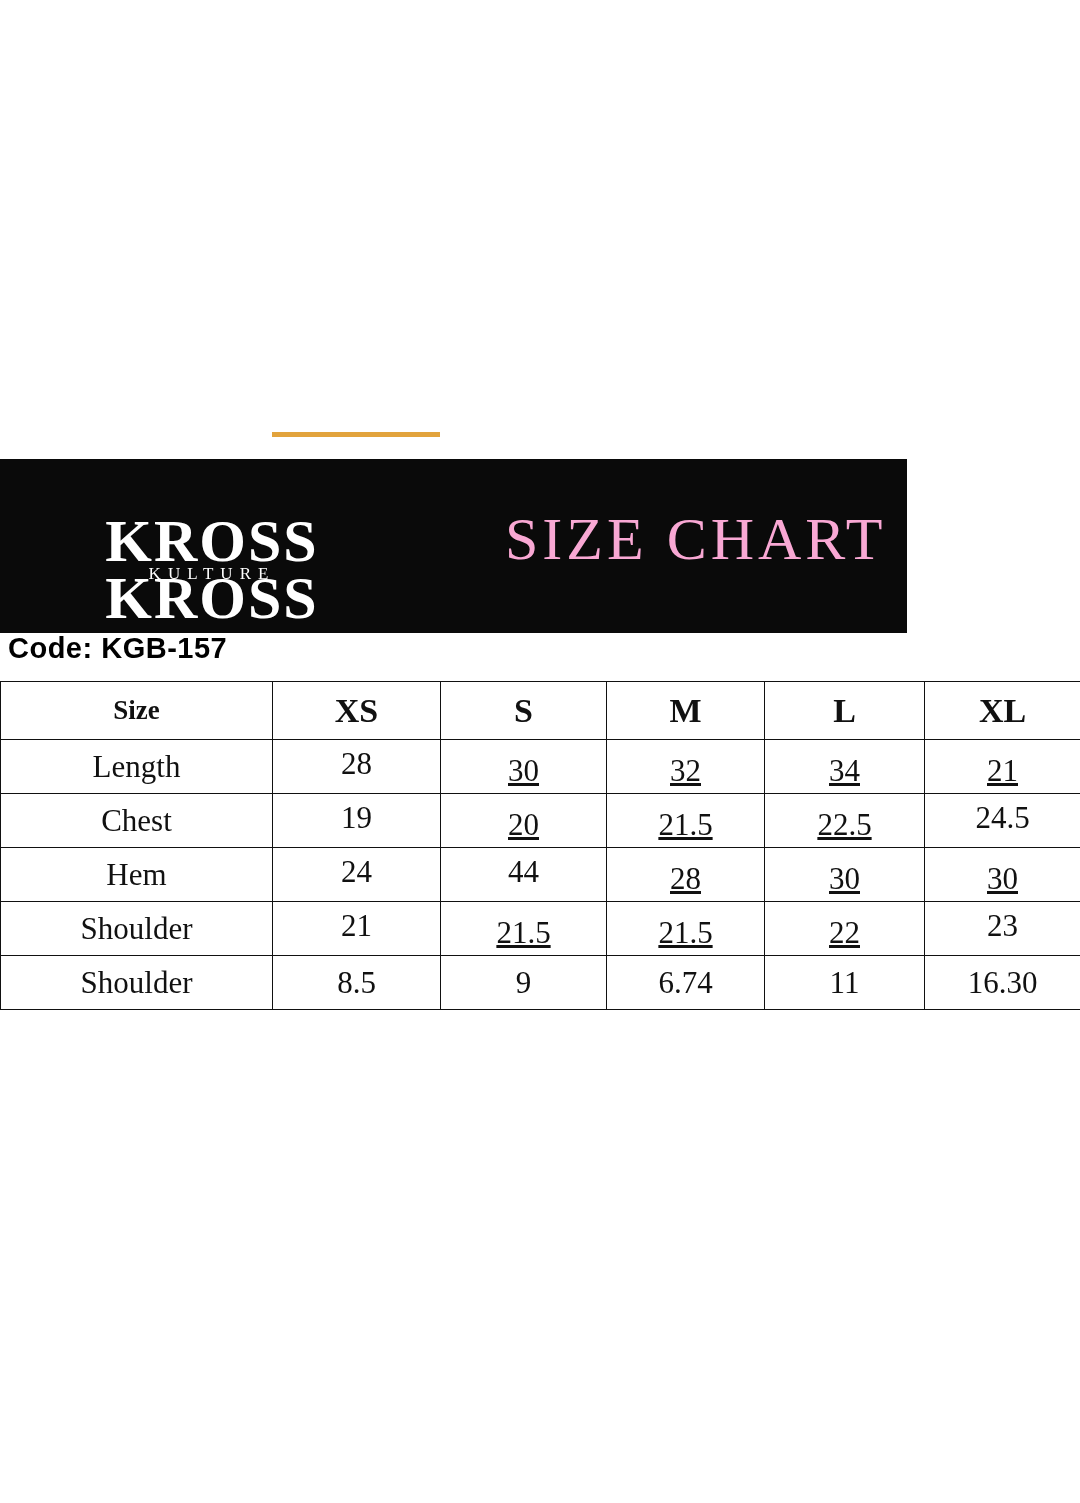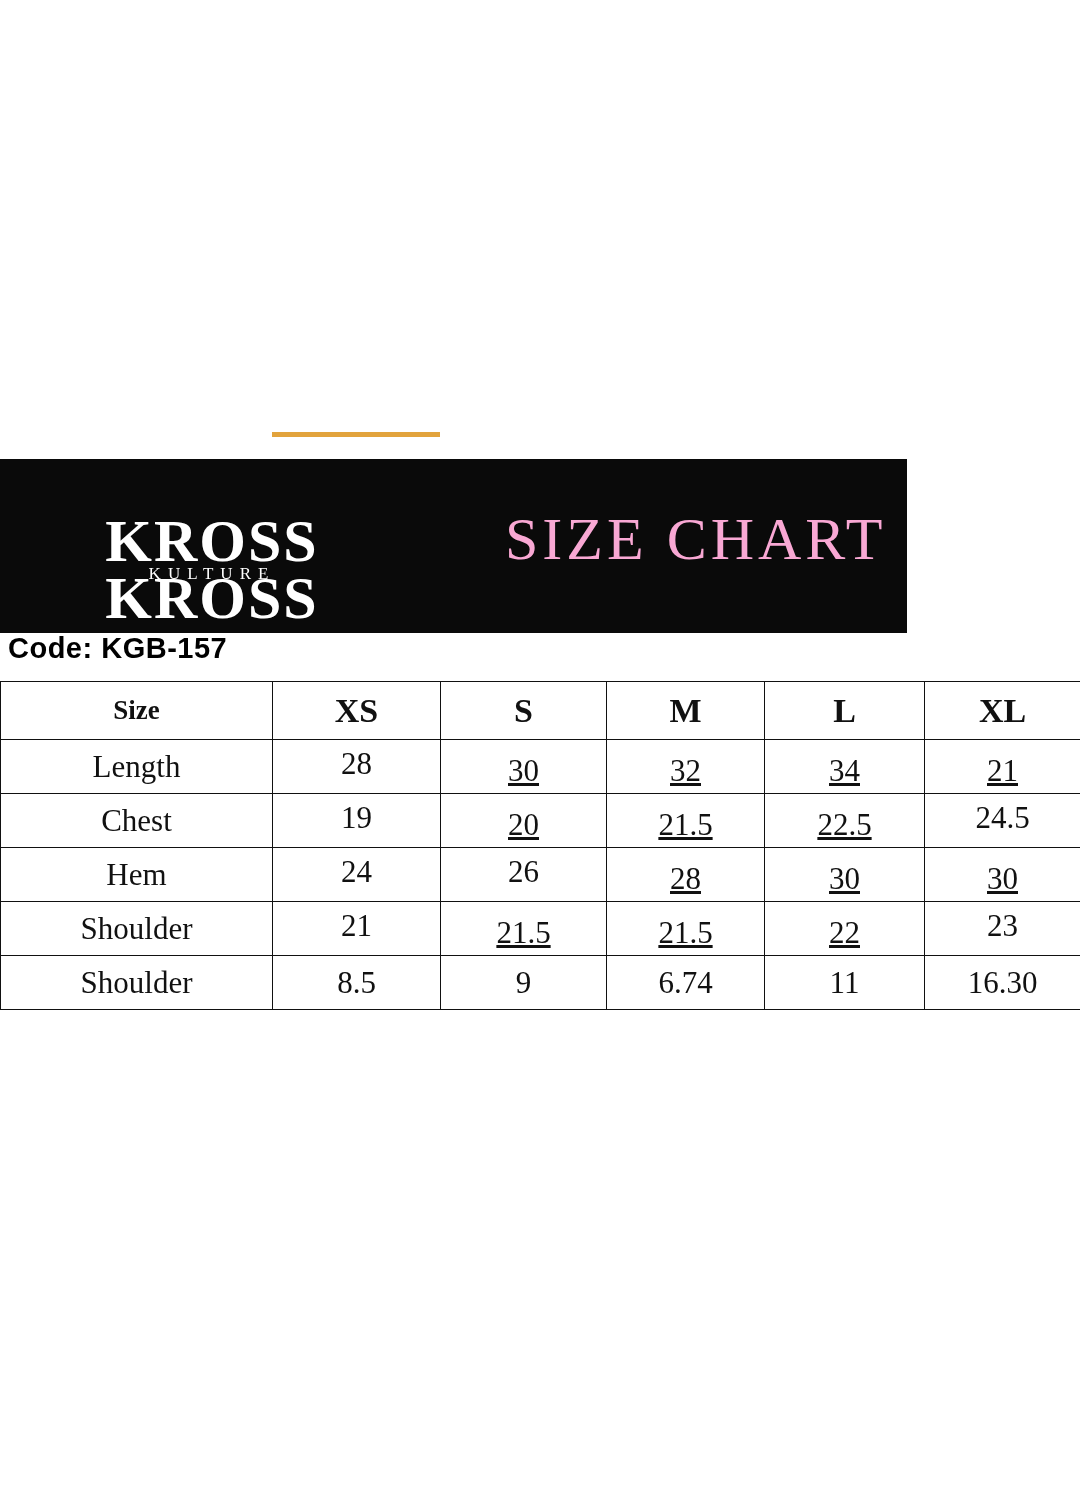--- a/index.html
+++ b/index.html
@@ -197,21 +197,21 @@
         <td class="nudge-up">19</td>
         <td class="nudge-down">20</td>
         <td class="nudge-down">21.5</td>
         <td class="nudge-down">22.5</td>
         <td class="nudge-up">24.5</td>
       </tr>
 
       <tr>
         <td class="rowlabel">Hem</td>
         <td class="nudge-up">24</td>
-        <td class="nudge-up">26</td>
+        <td class="nudge-up">44</td>
         <td class="nudge-down">28</td>
         <td class="nudge-down">30</td>
         <td class="nudge-down">30</td>
       </tr>
 
       <tr>
         <td class="rowlabel">Shoulder</td>
         <td class="nudge-up">21</td>
         <td class="nudge-down">21.5</td>
         <td class="nudge-down">21.5</td>

